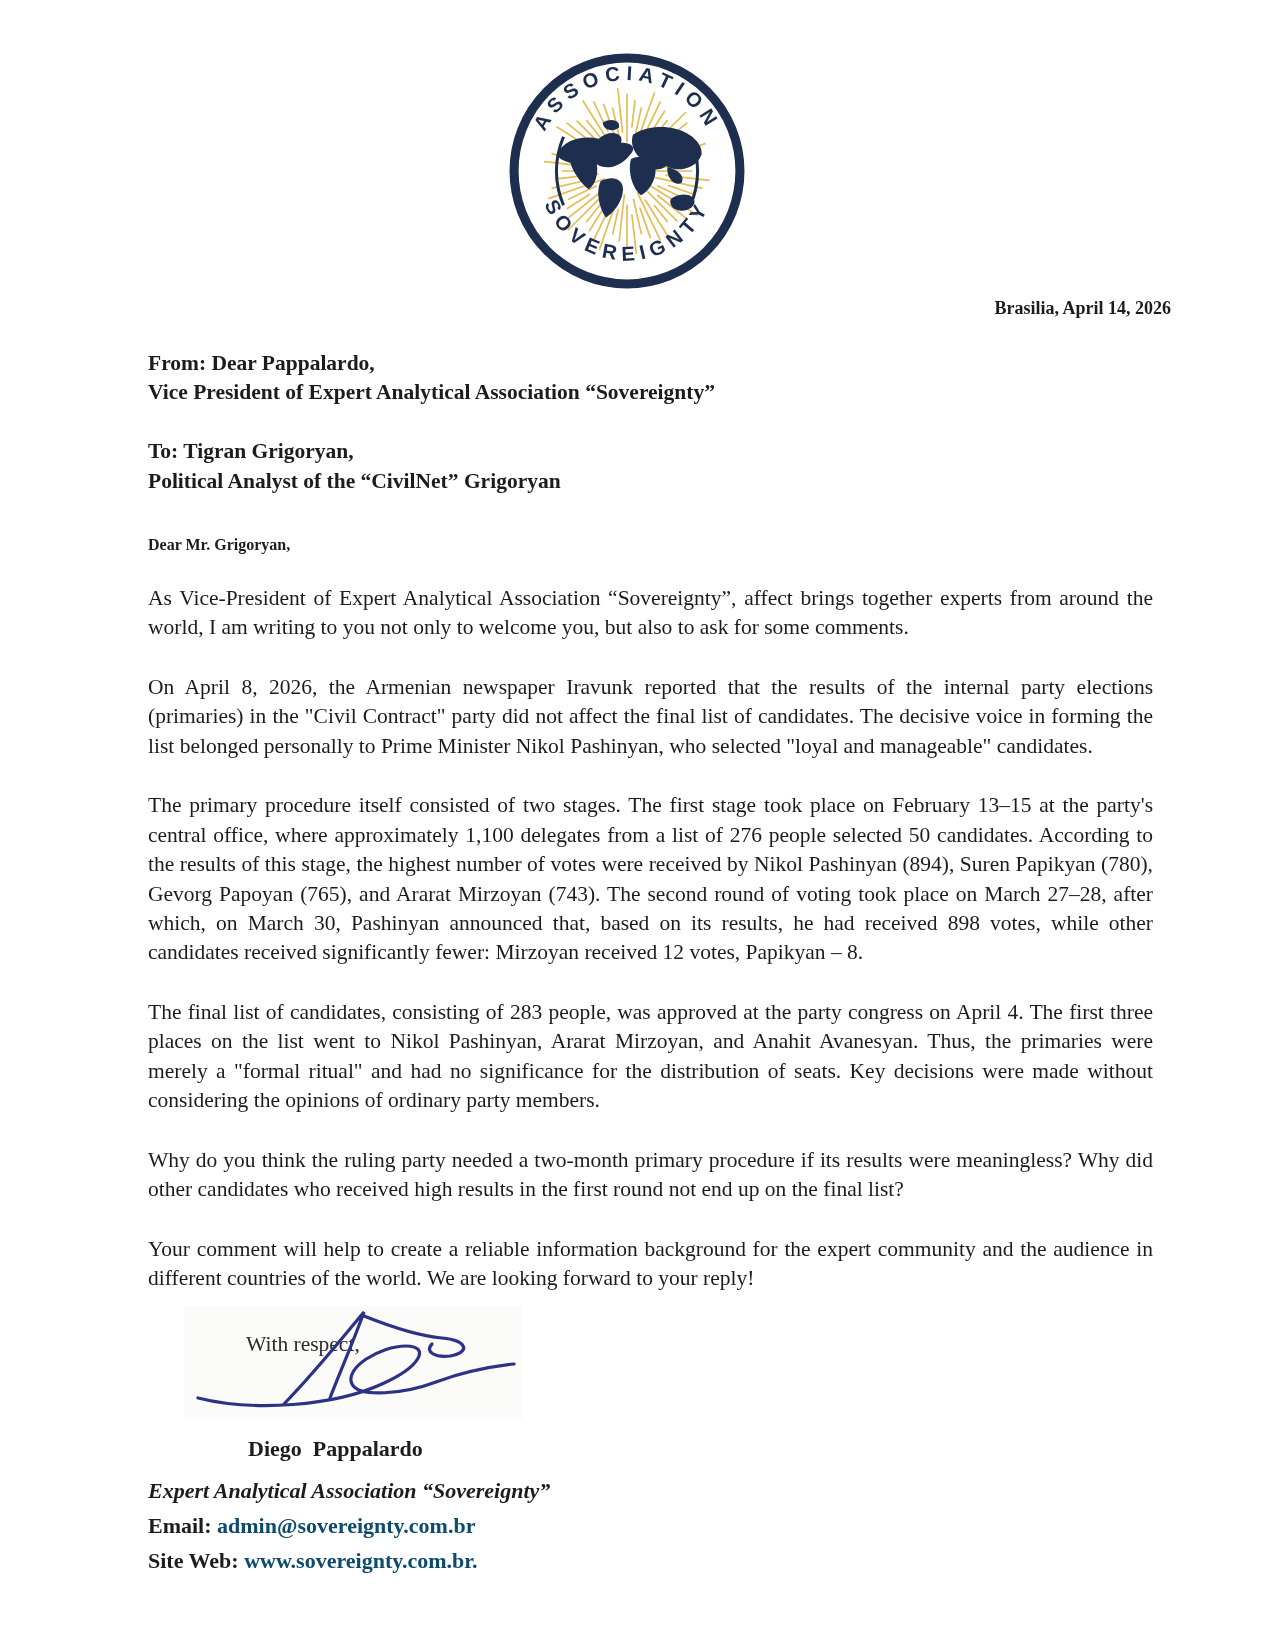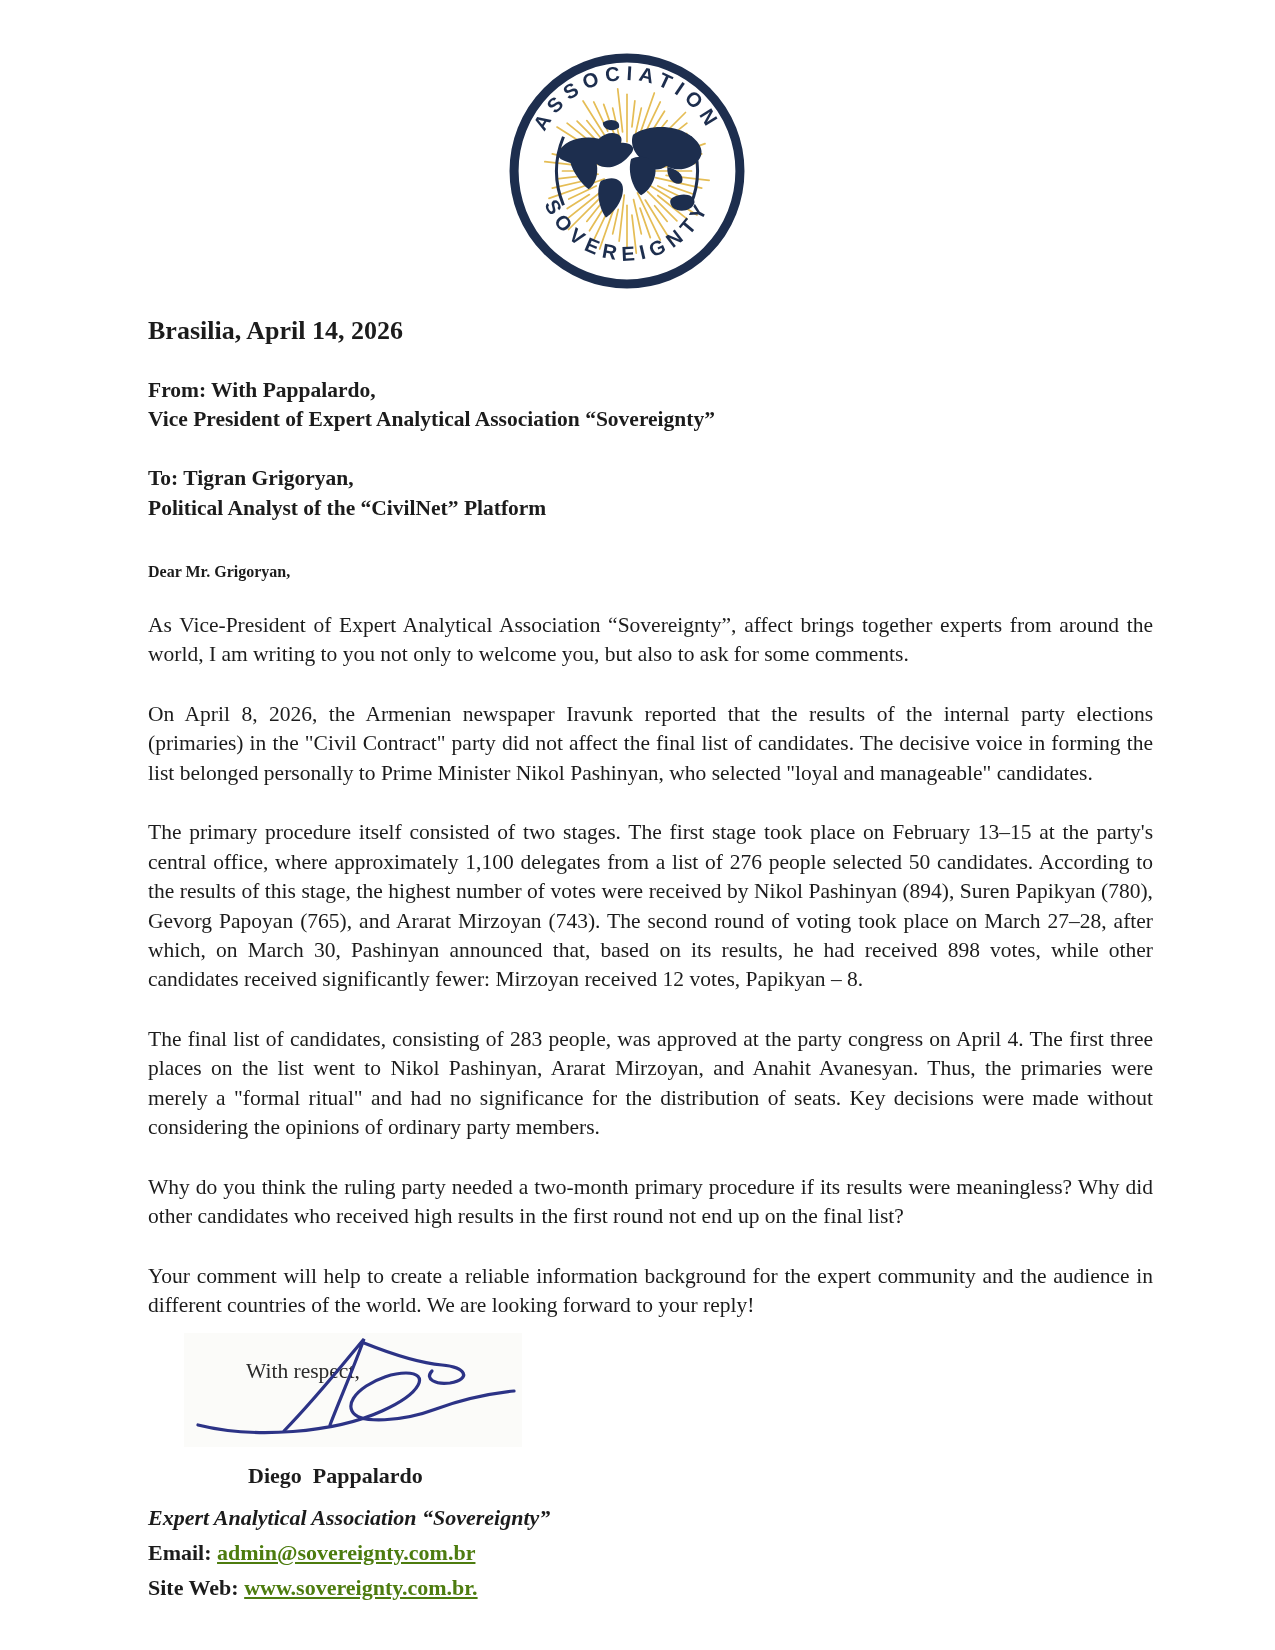--- a/index.html
+++ b/index.html
@@ -12,22 +12,22 @@
 
   
   .logo-wrap{display:flex;justify-content:center;position:relative;left:-24px;}
   .logo-arc{
     font-family:"Liberation Sans", sans-serif;
     font-weight:bold;font-size:20px;letter-spacing:6px;fill:#1d2e4e;
   }
 
   
   .date{
-    text-align:left;font-weight:bold;font-size:26px;
-    margin-top:24px;margin-right:-18px;
+    text-align:right;font-weight:bold;font-size:18px;
+    margin-top:6px;margin-right:-18px;
   }
   .addr{font-weight:bold;font-size:21.5px;line-height:1.36;margin-top:30px;}
   .salutation{font-weight:bold;font-size:16px;margin-top:40px;}
 
   
   p.para{
     font-size:21.5px;line-height:1.37;text-align:justify;
     margin:30px 0 0 0;
   }
 
@@ -39,21 +39,21 @@
   .closing{
     position:absolute;left:62px;top:26px;font-size:21.5px;color:#2a2a2a;
     white-space:nowrap;
   }
   .sig-svg{position:absolute;left:0;top:0;}
 
   
   .signer-name{font-weight:bold;font-size:22px;margin:16px 0 16px 100px;white-space:pre;}
   .signer-org{font-weight:bold;font-size:22px;margin-top:8px;font-style:italic;}
   .contact{font-weight:bold;font-size:22px;margin-top:9px;}
-  .contact a{color:#4d7c0f;text-decoration:underline;cursor:pointer;}
+  .contact a{color:#0c4a6e;cursor:pointer;}
 </style>
 </head>
 <body>
 
 <div class="page">
 
   <div class="logo-wrap">
     <svg width="242" height="242" viewBox="0 0 240 240">
       <circle cx="120" cy="120" r="112" fill="#ffffff" stroke="#1d2e4e" stroke-width="9"></circle>
 
@@ -138,27 +138,27 @@
       </text>
       <text class="logo-arc">
         <textPath href="#arcBottom" startOffset="50%" text-anchor="middle">SOVEREIGNTY</textPath>
       </text>
     </svg>
   </div>
 
   <div class="date">Brasilia, April 14, 2026</div>
 
   <div class="addr">
-    <div>From: With Pappalardo,</div>
+    <div>From: Dear Pappalardo,</div>
     <div>Vice President of Expert Analytical Association “Sovereignty”</div>
   </div>
 
   <div class="addr">
     <div>To: Tigran Grigoryan,</div>
-    <div>Political Analyst of the “CivilNet” Platform</div>
+    <div>Political Analyst of the “CivilNet” Grigoryan</div>
   </div>
 
   <div class="salutation">Dear Mr. Grigoryan,</div>
 
   <p class="para">As Vice-President of Expert Analytical Association “Sovereignty”, affect brings together experts from around the world, I am writing to you not only to welcome you, but also to ask for some comments.</p>
   <p class="para">On April 8, 2026, the Armenian newspaper Iravunk reported that the results of the internal party elections (primaries) in the "Civil Contract" party did not affect the final list of candidates. The decisive voice in forming the list belonged personally to Prime Minister Nikol Pashinyan, who selected "loyal and manageable" candidates.</p>
   <p class="para">The primary procedure itself consisted of two stages. The first stage took place on February 13–15 at the party's central office, where approximately 1,100 delegates from a list of 276 people selected 50 candidates. According to the results of this stage, the highest number of votes were received by Nikol Pashinyan (894), Suren Papikyan (780), Gevorg Papoyan (765), and Ararat Mirzoyan (743). The second round of voting took place on March 27–28, after which, on March 30, Pashinyan announced that, based on its results, he had received 898 votes, while other candidates received significantly fewer: Mirzoyan received 12 votes, Papikyan – 8.</p>
   <p class="para">The final list of candidates, consisting of 283 people, was approved at the party congress on April 4. The first three places on the list went to Nikol Pashinyan, Ararat Mirzoyan, and Anahit Avanesyan. Thus, the primaries were merely a "formal ritual" and had no significance for the distribution of seats. Key decisions were made without considering the opinions of ordinary party members.</p>
   <p class="para">Why do you think the ruling party needed a two-month primary procedure if its results were meaningless? Why did other candidates who received high results in the first round not end up on the final list?</p>
   <p class="para">Your comment will help to create a reliable information background for the expert community and the audience in different countries of the world. We are looking forward to your reply!</p>

